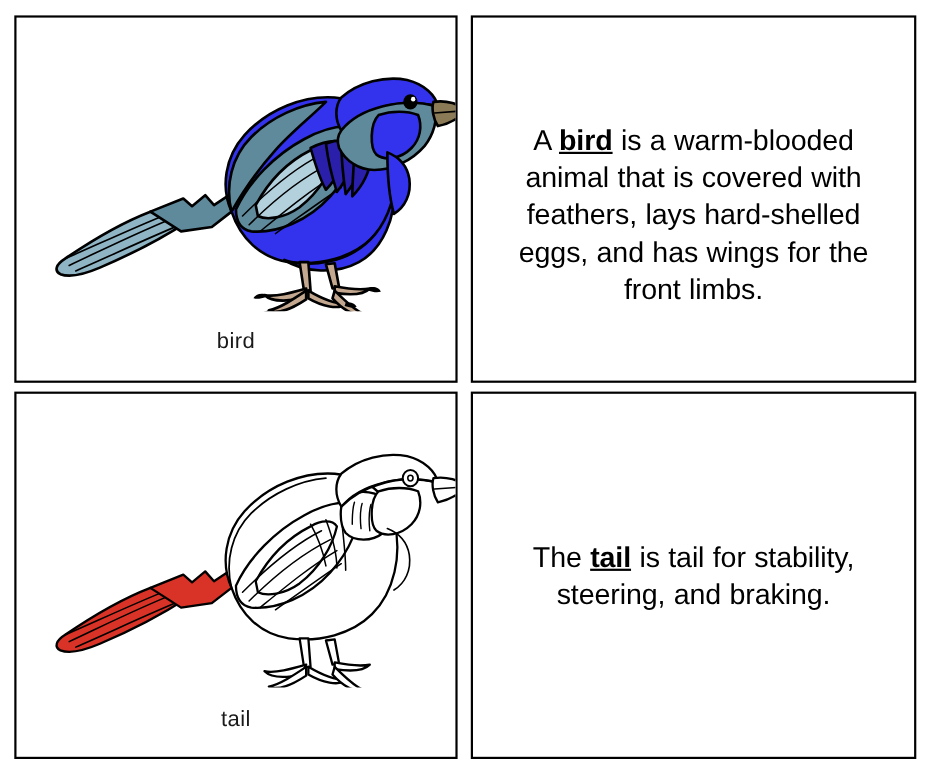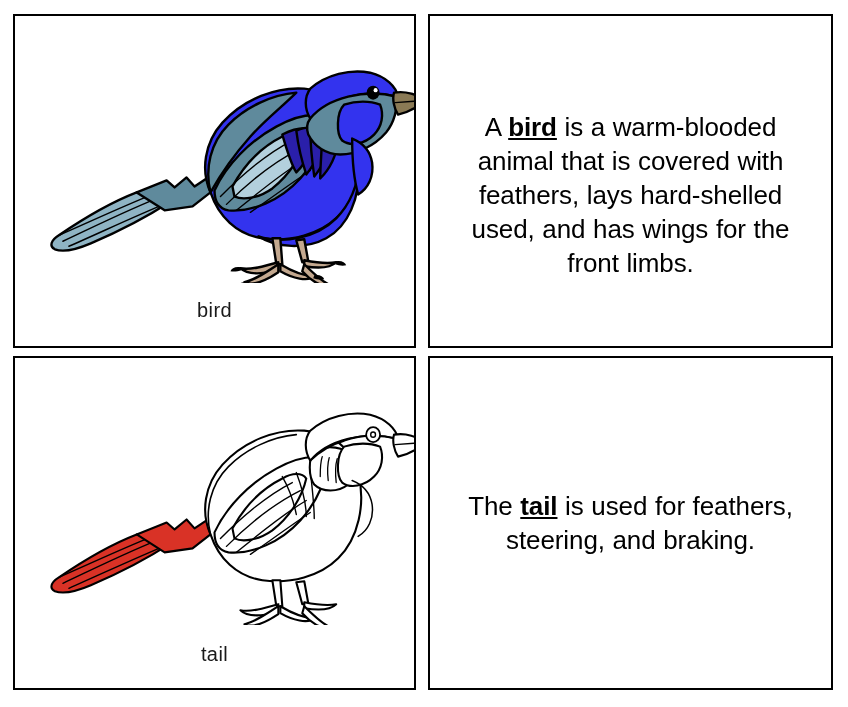--- a/index.html
+++ b/index.html
@@ -171,21 +171,21 @@
           </g>
         </svg>
       </div>
 
       <div class="picture-label">bird</div>
     </div>
   </div>
 
   <div class="card card-text-bird">
     <div class="text-card-inner">
-      <p class="definition"><span>A </span><span class="term">bird</span><span> is a warm-blooded animal that is covered with feathers, lays hard-shelled used, and has wings for the front limbs.</span></p>
+      <p class="definition"><span>A </span><span class="term">bird</span><span> is a warm-blooded animal that is covered with feathers, lays hard-shelled eggs, and has wings for the front limbs.</span></p>
     </div>
   </div>
 
   <div class="card card-picture-tail">
     <div class="picture-card-inner">
 
       <div class="illustration">
         <svg viewBox="0 0 400 250" xmlns="http://www.w3.org/2000/svg" aria-hidden="true">
           <g stroke="#000000" stroke-width="2.1" stroke-linejoin="round" stroke-linecap="round">
 
@@ -236,17 +236,17 @@
           </g>
         </svg>
       </div>
 
       <div class="picture-label">tail</div>
     </div>
   </div>
 
   <div class="card card-text-tail">
     <div class="text-card-inner">
-      <p class="definition"><span>The </span><span class="term">tail</span><span> is used for feathers, steering, and braking.</span></p>
+      <p class="definition"><span>The </span><span class="term">tail</span><span> is tail for stability, steering, and braking.</span></p>
     </div>
   </div>
 
 </div>
 
 </body></html>

